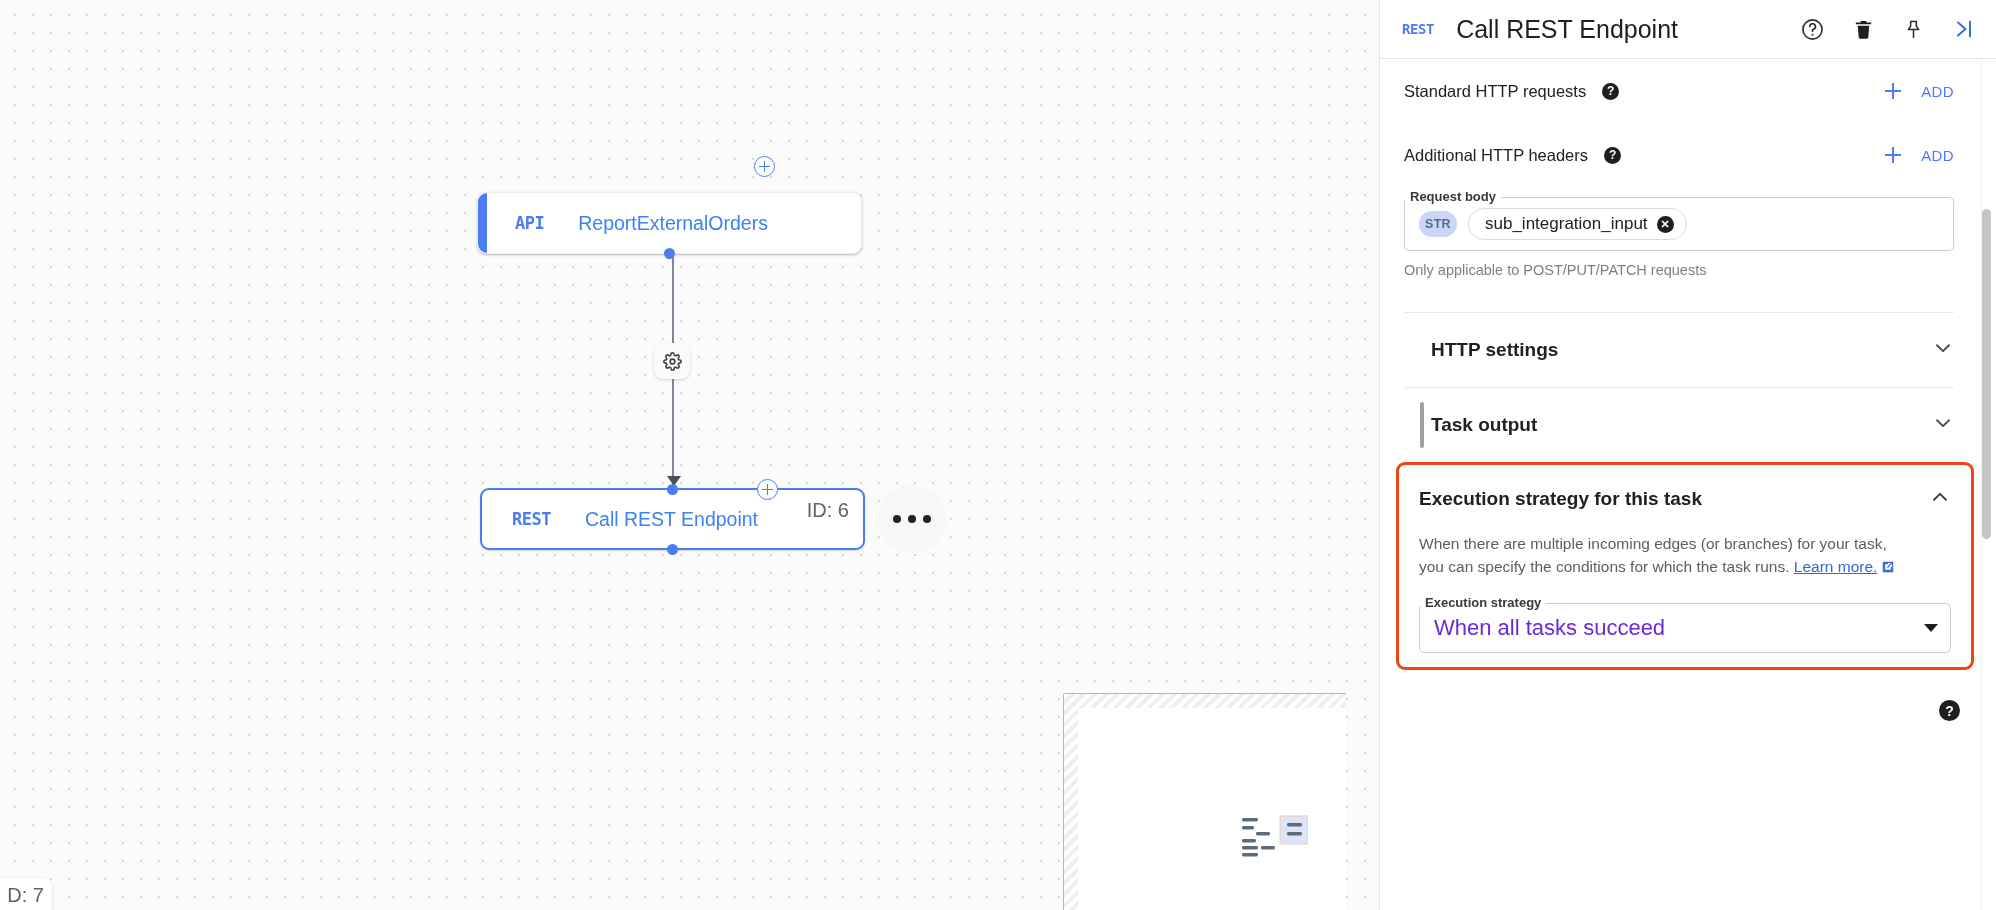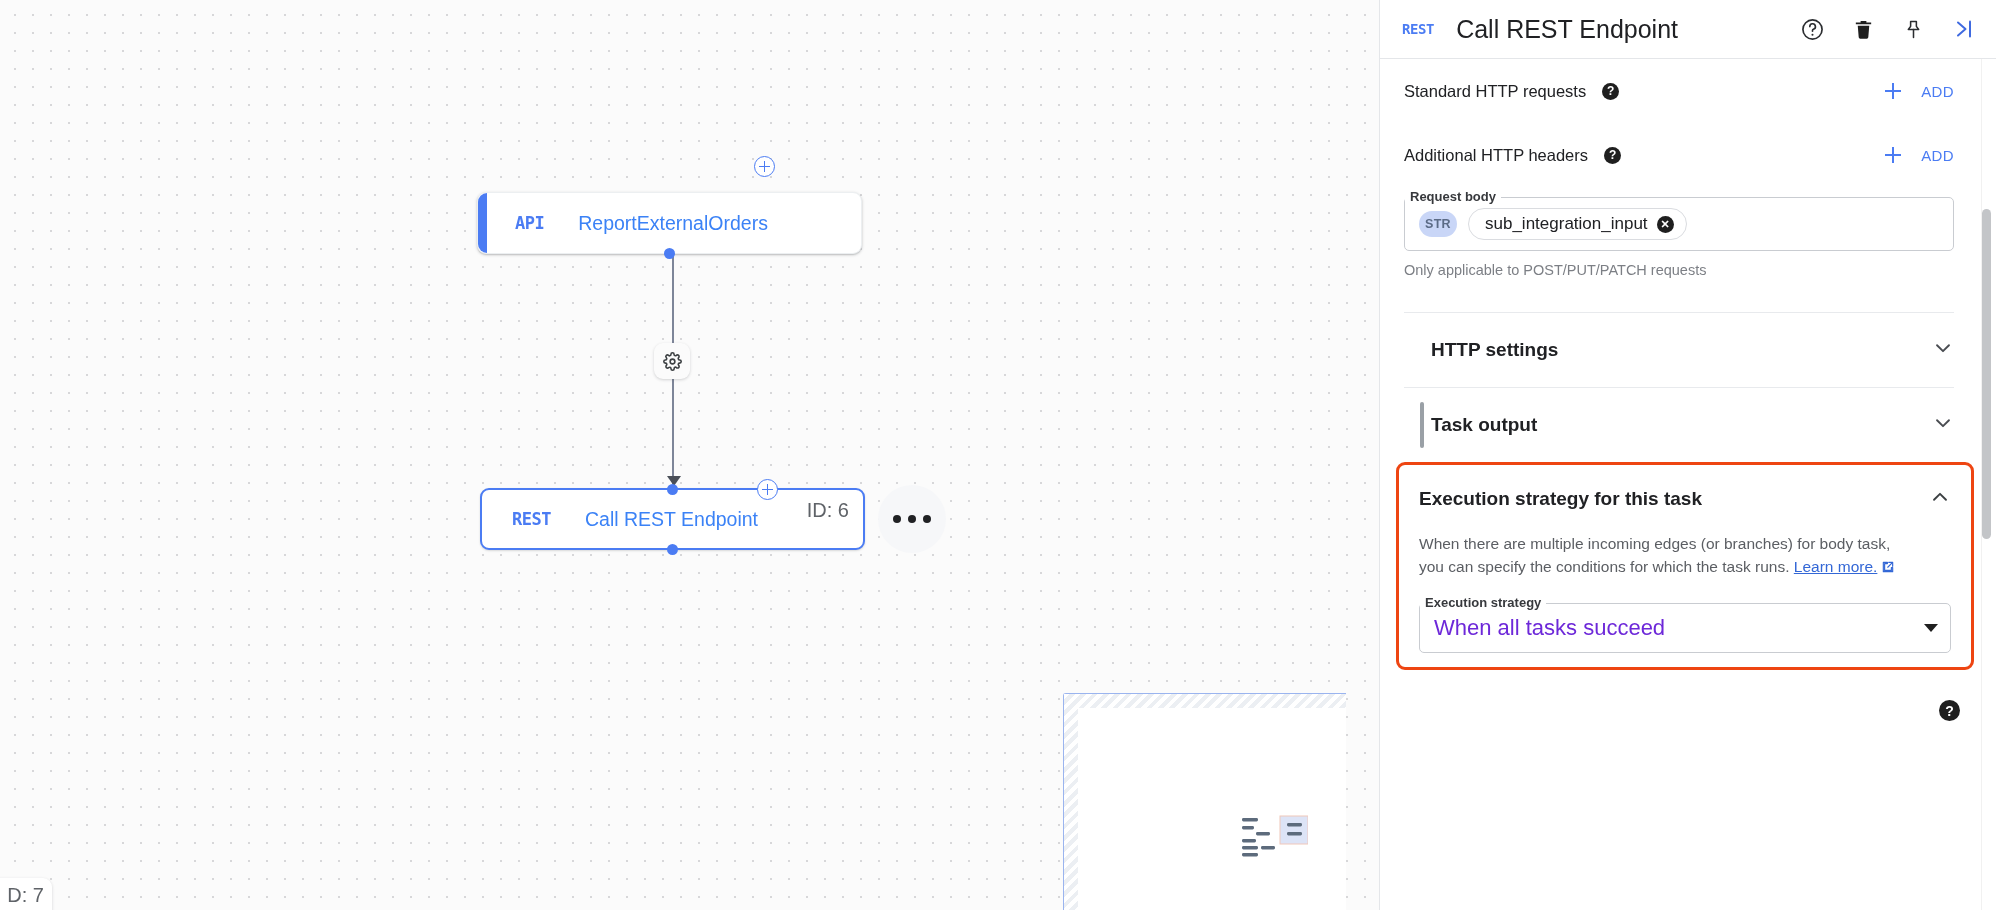--- a/index.html
+++ b/index.html
@@ -508,21 +508,21 @@
           <div class="hb-inner">
             <div class="hb-title">
               <span class="section-title">Execution strategy for this task</span>
               <span class="chev">
                 <svg width="22" height="22" viewBox="0 0 24 24" fill="none" stroke="#3c4043" stroke-width="2.1" stroke-linecap="round" stroke-linejoin="round">
                     <path d="M5.5 15 L12 8.6 L18.5 15"></path>
                   </svg>
               </span>
             </div>
             <div class="hb-desc">
-              <span>When there are multiple incoming edges (or branches) for body task,</span><br>
+              <span>When there are multiple incoming edges (or branches) for your task,</span><br>
               <span>you can specify the conditions for which the task runs.</span>
               <a class="hb-link" href="#">Learn more.</a><span class="ext-ic"><svg width="14" height="14" viewBox="0 0 24 24" fill="none" stroke="#3367d6" stroke-width="2" stroke-linecap="round" stroke-linejoin="round">
                     <path d="M4 4h7v2.2H6.2v11.6h11.6V13H20v7H4z"></path>
                     <path d="M13.2 4H20v6.8"></path>
                     <path d="M19.4 4.6 L11.6 12.4"></path>
                   </svg></span>
             </div>
             <div class="select-field">
               <span class="field-legend">Execution strategy</span>
               <span class="select-value">When all tasks succeed</span>

